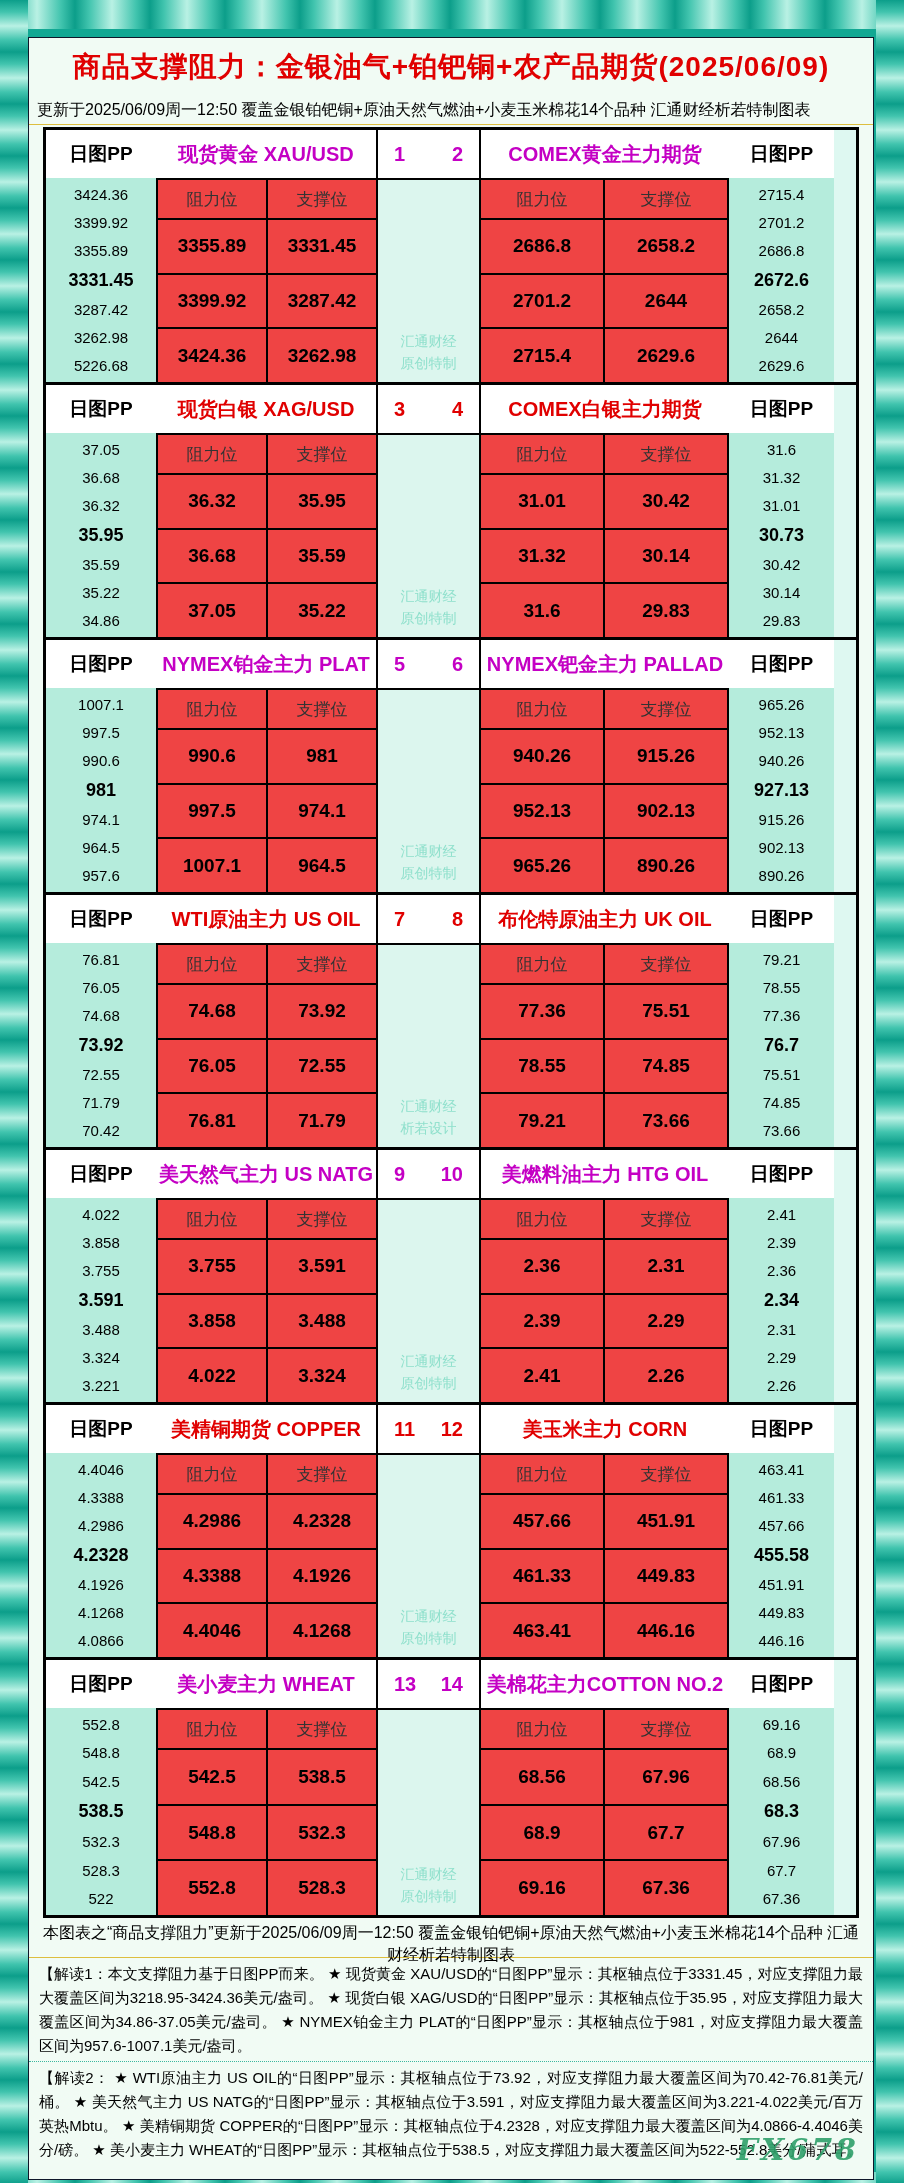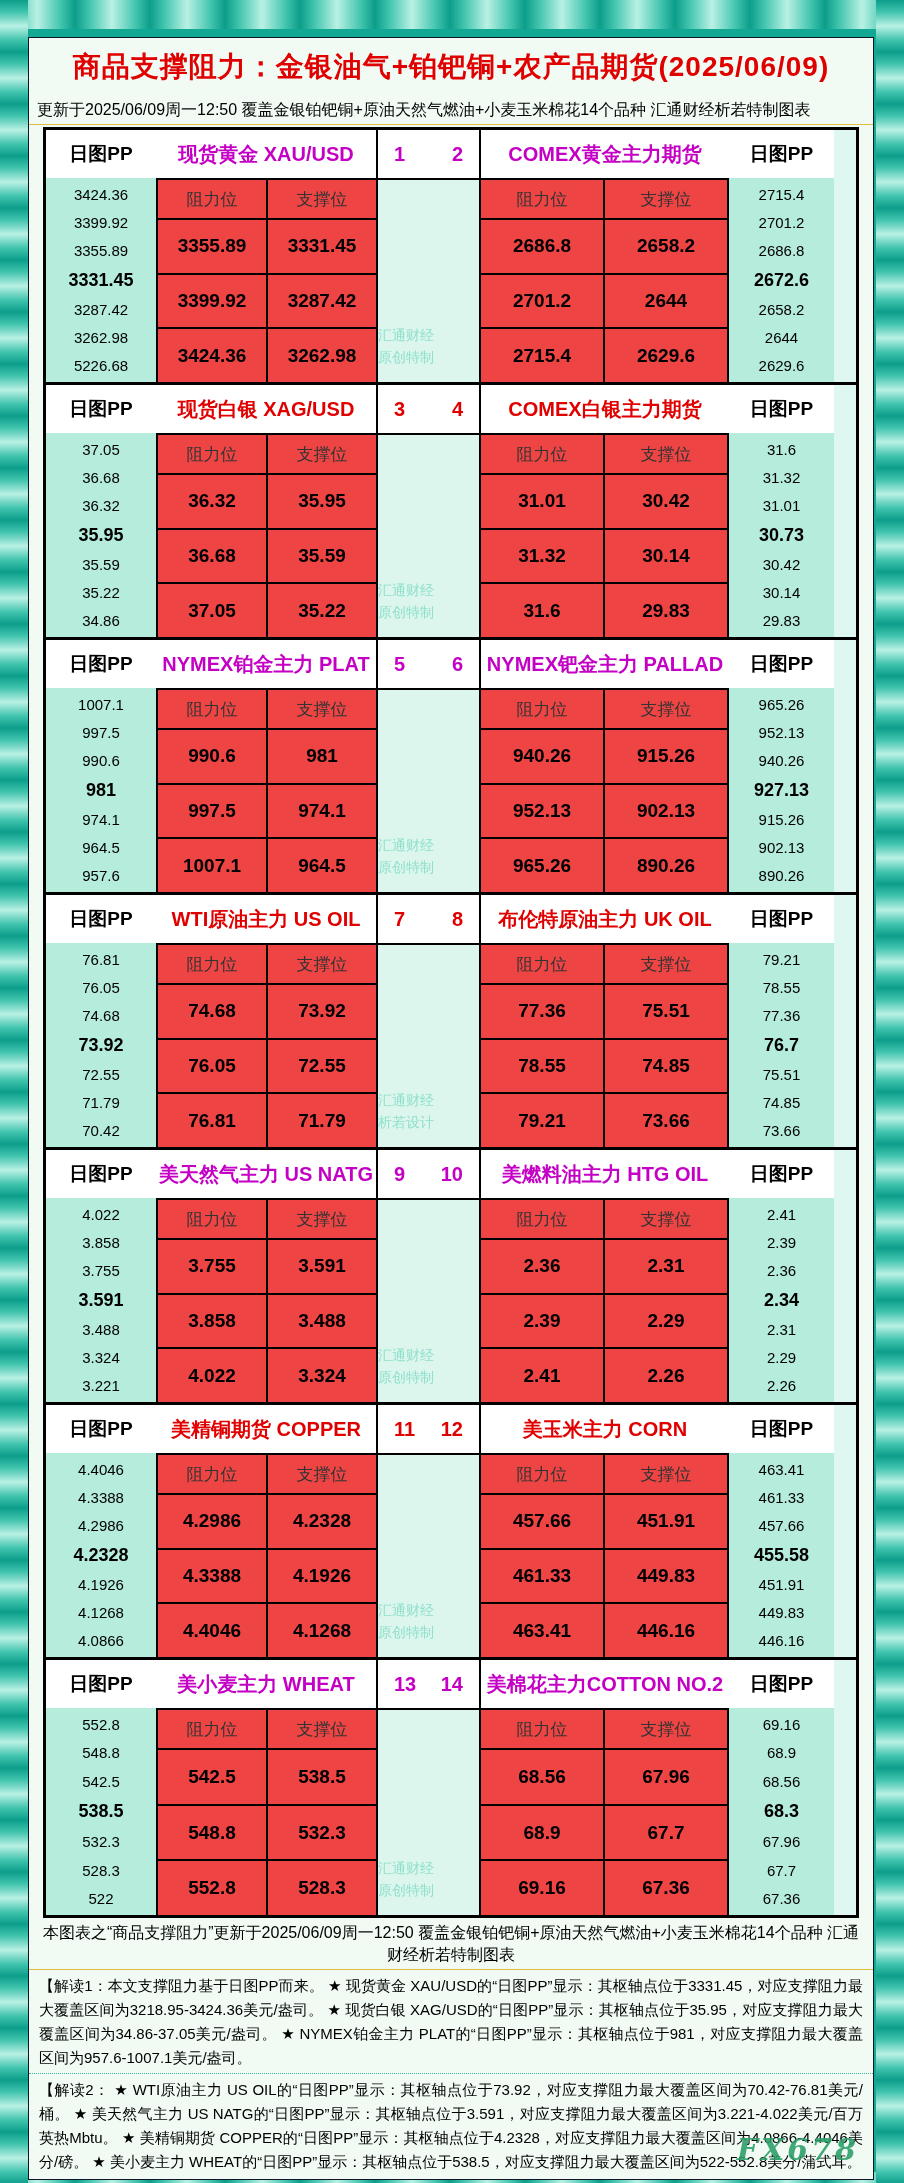--- a/index.html
+++ b/index.html
@@ -60,24 +60,24 @@
   .table-col.right .inner-table{border-right:2px solid #000;}
   .it-hdr{height:40px;flex:0 0 40px;display:flex;border-bottom:2px solid #000;box-sizing:border-box;}
   .it-h{flex:1;display:flex;align-items:center;justify-content:center;font-size:17px;color:#333;}
   .it-h:first-child{border-right:2px solid #000;}
   .it-row{flex:1;display:flex;border-bottom:2px solid #000;box-sizing:border-box;}
   .it-row:last-child{border-bottom:none;}
   .it-cell{flex:1;display:flex;align-items:center;justify-content:center;font-weight:bold;font-size:19px;color:#000;}
   .it-cell:first-child{border-right:2px solid #000;}
 
   .mid-body{flex:1;position:relative;border-top:2px solid #000;box-sizing:border-box;}
-  .wm{position:absolute;left:0;right:0;bottom:14px;color:#8fe0cc;font-size:14px;line-height:22px;}
+  .wm{position:absolute;left:0;right:0;bottom:8px;text-align:center;color:#8fe0cc;font-size:14px;line-height:22px;}
 
   .note{
-    height:52px;box-sizing:border-box;padding:4px 12px 0;text-align:center;
+    height:40px;box-sizing:border-box;padding:4px 12px 0;text-align:center;
     font-size:16px;line-height:22px;color:#000;border-bottom:1px solid #ddbe3e;
   }
   .jiedu{
     padding:4px 10px 3px;font-size:15px;line-height:24px;color:#000;text-align:justify;
   }
   .jiedu.j1{border-bottom:1px dotted #3cb8a0;}
   .brand{
     position:absolute;right:14px;bottom:12px;z-index:3;
     font-family:"DejaVu Serif","Liberation Serif",serif;font-style:italic;font-weight:bold;
     font-size:30px;letter-spacing:3px;color:#2ea06a;opacity:.9;

